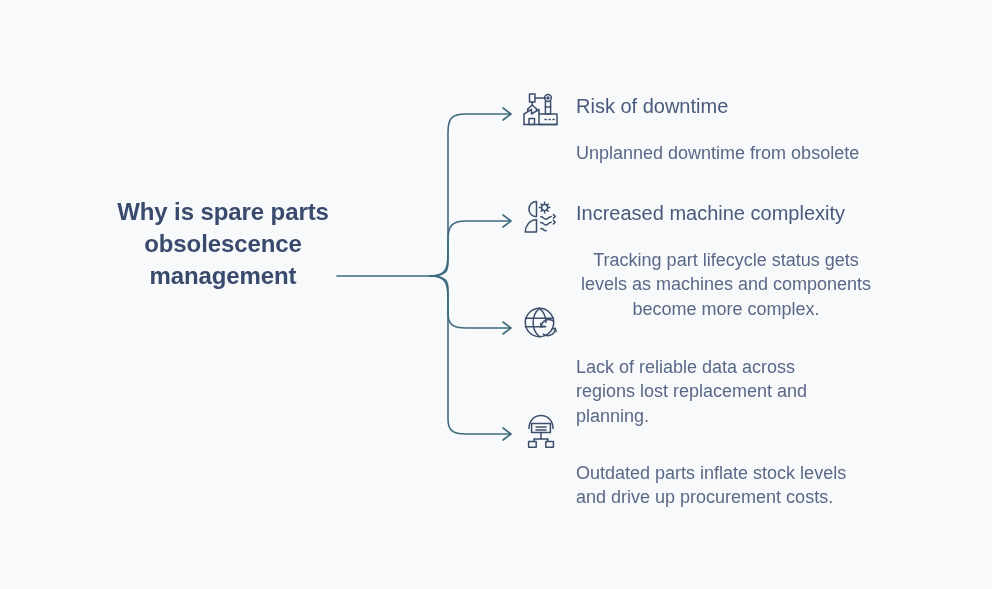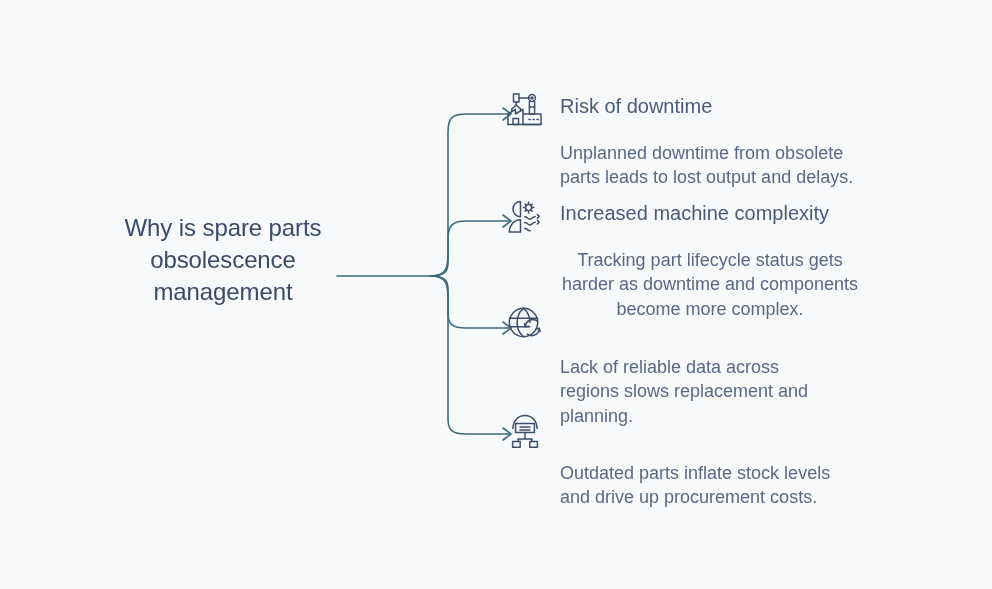--- a/index.html
+++ b/index.html
@@ -19,44 +19,44 @@
   #canvas {
     position: relative;
     width: 992px;
     height: 589px;
   }
 
   
   #root-node {
     position: absolute;
     left: 78px;
-    top: 212px;
+    top: 196px;
     width: 290px;
     text-align: center;
     font-size: 24px;
-    font-weight: normal;
+    font-weight: bold;
     line-height: 1.33;
     color: #394a6d;
     letter-spacing: -0.1px;
   }
 
   
   #connectors {
     position: absolute;
     left: 0;
     top: 0;
     width: 992px;
     height: 589px;
     pointer-events: none;
   }
 
   
   .branch-item {
     position: absolute;
-    left: 505px;
+    left: 521px;
     width: 430px;
   }
   .branch-row {
     display: flex;
     align-items: flex-start;
   }
   .branch-icon {
     width: 44px;
     min-width: 44px;
     height: 44px;
@@ -168,21 +168,20 @@
           <path d="M32,29.6 L33.2,29.6"></path>
         </svg>
       </div>
       <div class="branch-text">
         <div class="branch-heading">Risk of downtime</div>
       </div>
     </div>
     <div class="desc-wrap">
       <div class="branch-desc">
         <span>Unplanned downtime from obsolete</span>
-        <span>parts leads to lost output and delays.</span>
       </div>
     </div>
   </div>
 
   <div class="branch-item" id="branch-1">
     <div class="branch-row">
       <div class="branch-icon">
         <svg width="40" height="40" viewBox="0 0 40 40" fill="none" stroke="#3d4f6b" stroke-width="1.5" stroke-linecap="round" stroke-linejoin="round">
 
           <path d="M15.5,4.5 A7.6,7.6 0 0 0 15.5,19.7 Z"></path>
@@ -206,21 +205,21 @@
           <path d="M32.4,23.4 L34.2,25.2 L32.4,27"></path>
         </svg>
       </div>
       <div class="branch-text">
         <div class="branch-heading">Increased machine complexity</div>
       </div>
     </div>
     <div class="desc-wrap">
       <div class="branch-desc">
         <span>Tracking part lifecycle status gets</span>
-        <span>harder as downtime and components</span>
+        <span>levels as machines and components</span>
         <span>become more complex.</span>
       </div>
     </div>
   </div>
 
   <div class="branch-item" id="branch-2">
     <div class="branch-row">
       <div class="branch-icon">
         <svg width="40" height="40" viewBox="0 0 40 40" fill="none" stroke="#3d4f6b" stroke-width="1.5" stroke-linecap="round" stroke-linejoin="round">
 
@@ -233,21 +232,21 @@
           <path d="M34.2,24.4 A7.4,7.4 0 0 1 22.3,30.1"></path>
           <path d="M20.4,22.8 A7.4,7.4 0 0 1 32.4,17.2"></path>
           <path d="M30.9,24.9 L34.3,24.3 L35.1,27.7"></path>
           <path d="M23.7,22.2 L20.3,22.8 L19.6,19.4"></path>
         </svg>
       </div>
     </div>
     <div class="desc-wrap">
       <div class="branch-desc">
         <span>Lack of reliable data across</span>
-        <span>regions slows replacement and</span>
+        <span>regions lost replacement and</span>
         <span>planning.</span>
       </div>
     </div>
   </div>
 
   <div class="branch-item" id="branch-3">
     <div class="branch-row">
       <div class="branch-icon">
         <svg width="40" height="40" viewBox="0 0 40 40" fill="none" stroke="#3d4f6b" stroke-width="1.5" stroke-linecap="round" stroke-linejoin="round">
 

